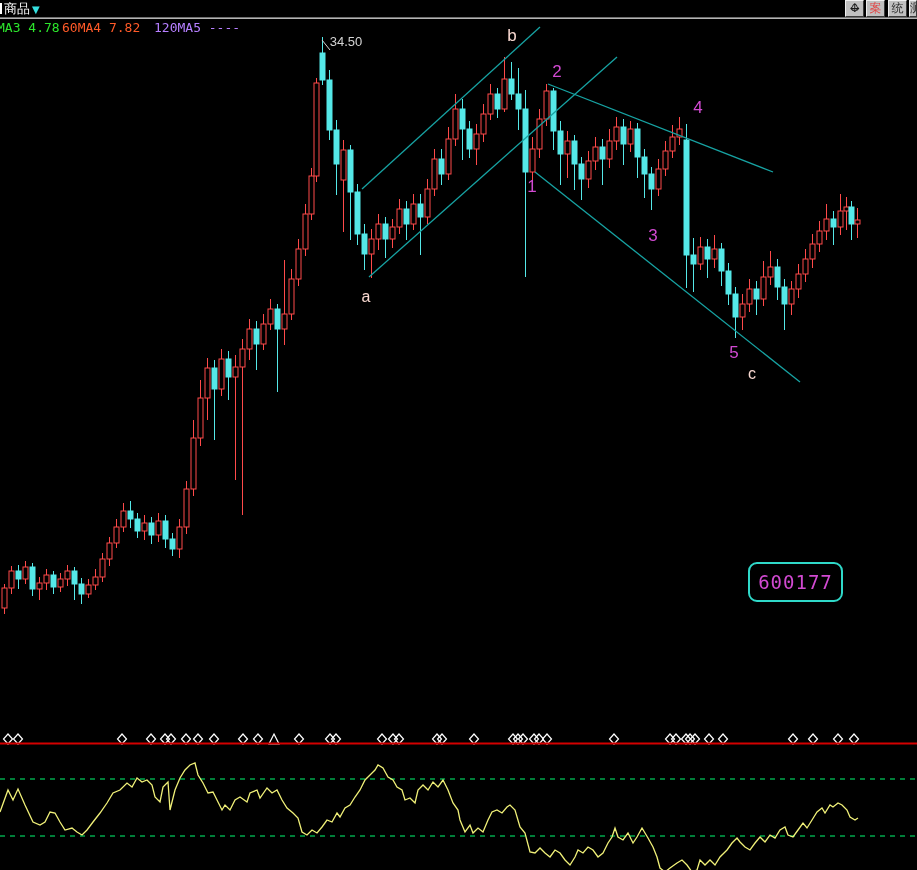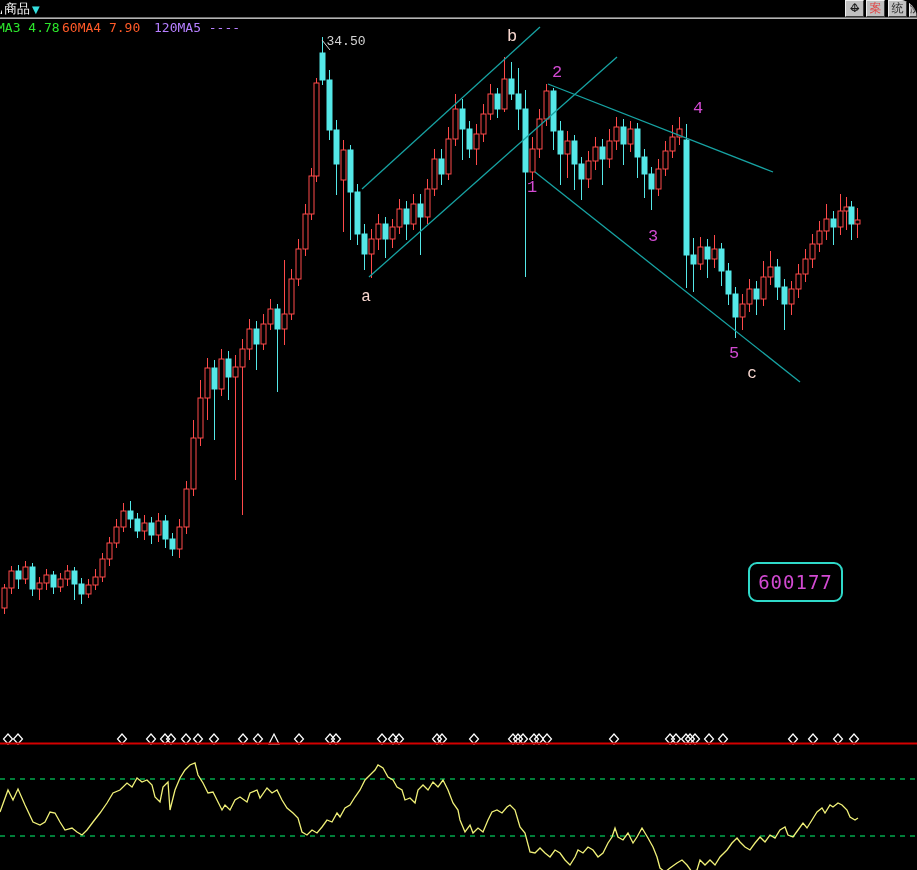--- a/index.html
+++ b/index.html
@@ -1,17 +1,17 @@
 <!DOCTYPE html>
 <html><head>
 <meta charset="utf-8">
 <style>
   html,body{margin:0;padding:0;background:#000;}
   #screen{position:relative;width:917px;height:870px;background:#000;overflow:hidden;
-          font-family:"DejaVu Sans","Liberation Sans",sans-serif;border-radius:18px;}
+          font-family:"DejaVu Sans","Liberation Sans",sans-serif;}
   
   #titlebar{position:absolute;left:0;top:0;width:917px;height:17px;background:#000;}
   #clip-char{position:absolute;left:0;top:3px;width:2px;height:11px;background:#fff;}
   #instrument{position:absolute;left:4px;top:1px;color:#fff;font-size:13px;line-height:15px;cursor:default;}
   #dd-icon{color:#35e0e0;font-size:10px;margin-left:2px;}
   #bar-sep-a{position:absolute;left:0;top:17px;width:917px;height:1px;background:#6f6f6f;}
   #bar-sep-b{position:absolute;left:0;top:18px;width:917px;height:1px;background:#b4b4b4;}
   .tbtn{position:absolute;top:0;width:19px;height:17px;background:#c0c0c0;
         border-top:1px solid #efefef;border-left:1px solid #efefef;
         border-right:1px solid #3a3a3a;border-bottom:1px solid #3a3a3a;
@@ -22,21 +22,21 @@
   #btn-clip{left:909px;width:8px;overflow:hidden;}
   .movewrap{position:relative;width:100%;height:100%;}
   .movewrap span{position:absolute;left:0;top:0;width:100%;height:100%;color:#1a1a1a;
                  font-size:12px;line-height:15px;}
   
   .ma{position:absolute;top:20px;font-family:"DejaVu Sans Mono","Liberation Mono",monospace;
       font-size:13px;white-space:pre;}
   
   #chart-svg{position:absolute;left:0;top:0;}
   .ann{position:absolute;transform:translate(-50%,-50%);
-       font-family:Liberation Mono, monospace;}
+       font-family:Liberation Sans, sans-serif;}
   #code-badge{position:absolute;box-sizing:border-box;border:2px solid #86efac;border-radius:9px;
        display:flex;align-items:center;justify-content:center;
        font-family:"DejaVu Sans Mono","Liberation Mono",monospace;letter-spacing:1px;}
 </style>
 </head>
 <body>
 
 <div id="screen">
 
   <svg id="chart-svg" width="917" height="870">
@@ -349,21 +349,21 @@
     </div>
     <div class="tbtn" id="btn-case" style="color: rgb(224, 72, 72);">案</div>
     <div class="tbtn" id="btn-stat" style="color: rgb(42, 42, 42);">统</div>
     <div class="tbtn" id="btn-clip" style="color: rgb(42, 42, 42);">测</div>
   </div>
   <div id="bar-sep-a"></div>
   <div id="bar-sep-b"></div>
 
   <div>
     <span class="ma" style="color: rgb(44, 230, 44); left: -3px;">MA3 4.78</span>
-    <span class="ma" style="color: rgb(255, 90, 40); left: 62px;">60MA4 7.90</span>
+    <span class="ma" style="color: rgb(255, 90, 40); left: 62px;">60MA4 7.82</span>
     <span class="ma" style="color: rgb(182, 127, 255); left: 146px; margin-left: 8px;">120MA5 ----</span>
   </div>
 
   <div class="ann" id="peak-label" style="left: 346px; top: 41px; color: rgb(212, 212, 212); font-size: 13px;">34.50</div>
 
   <div id="annotations">
       <div class="ann" style="left: 512px; top: 36px; font-size: 17px; color: rgb(248, 216, 208);">b</div>
       <div class="ann" style="left: 557px; top: 72px; font-size: 17px; color: rgb(210, 74, 210);">2</div>
       <div class="ann" style="left: 698px; top: 108px; font-size: 17px; color: rgb(210, 74, 210);">4</div>
       <div class="ann" style="left: 532px; top: 187px; font-size: 17px; color: rgb(210, 74, 210);">1</div>

